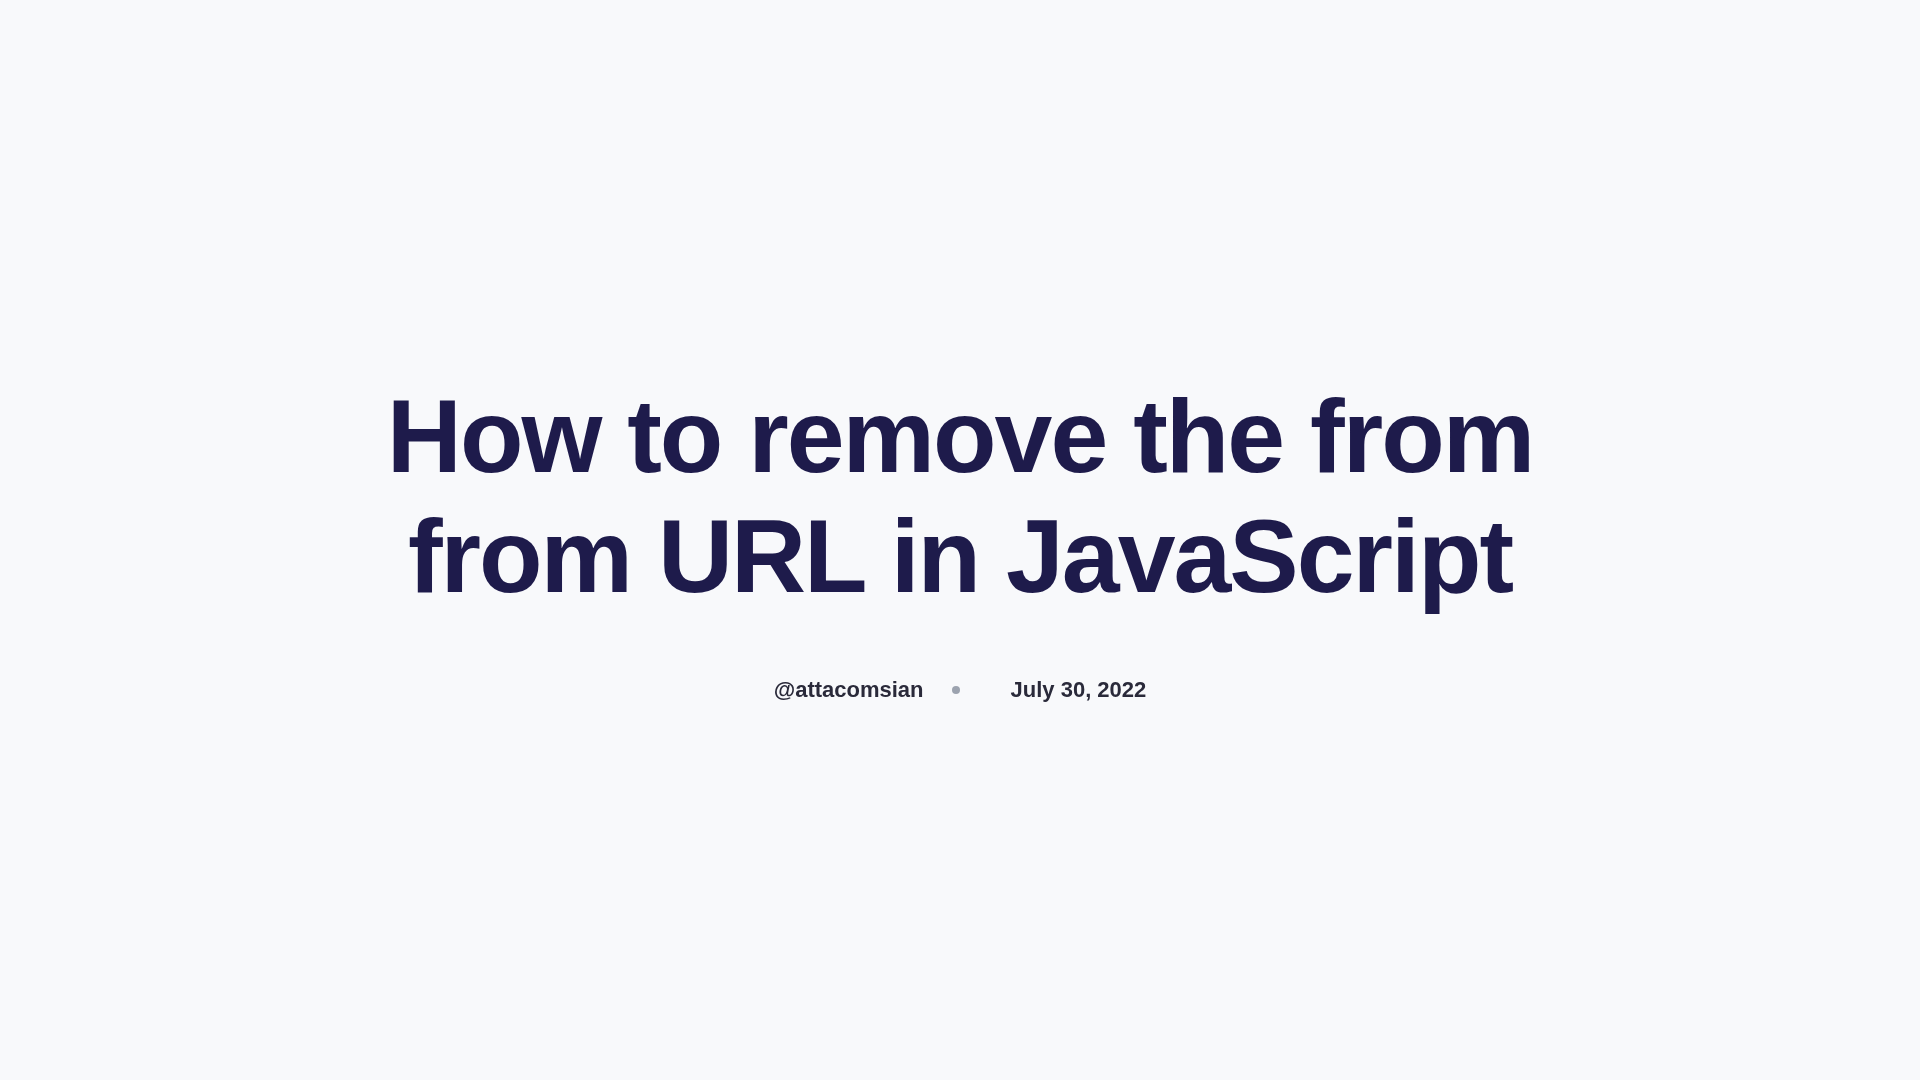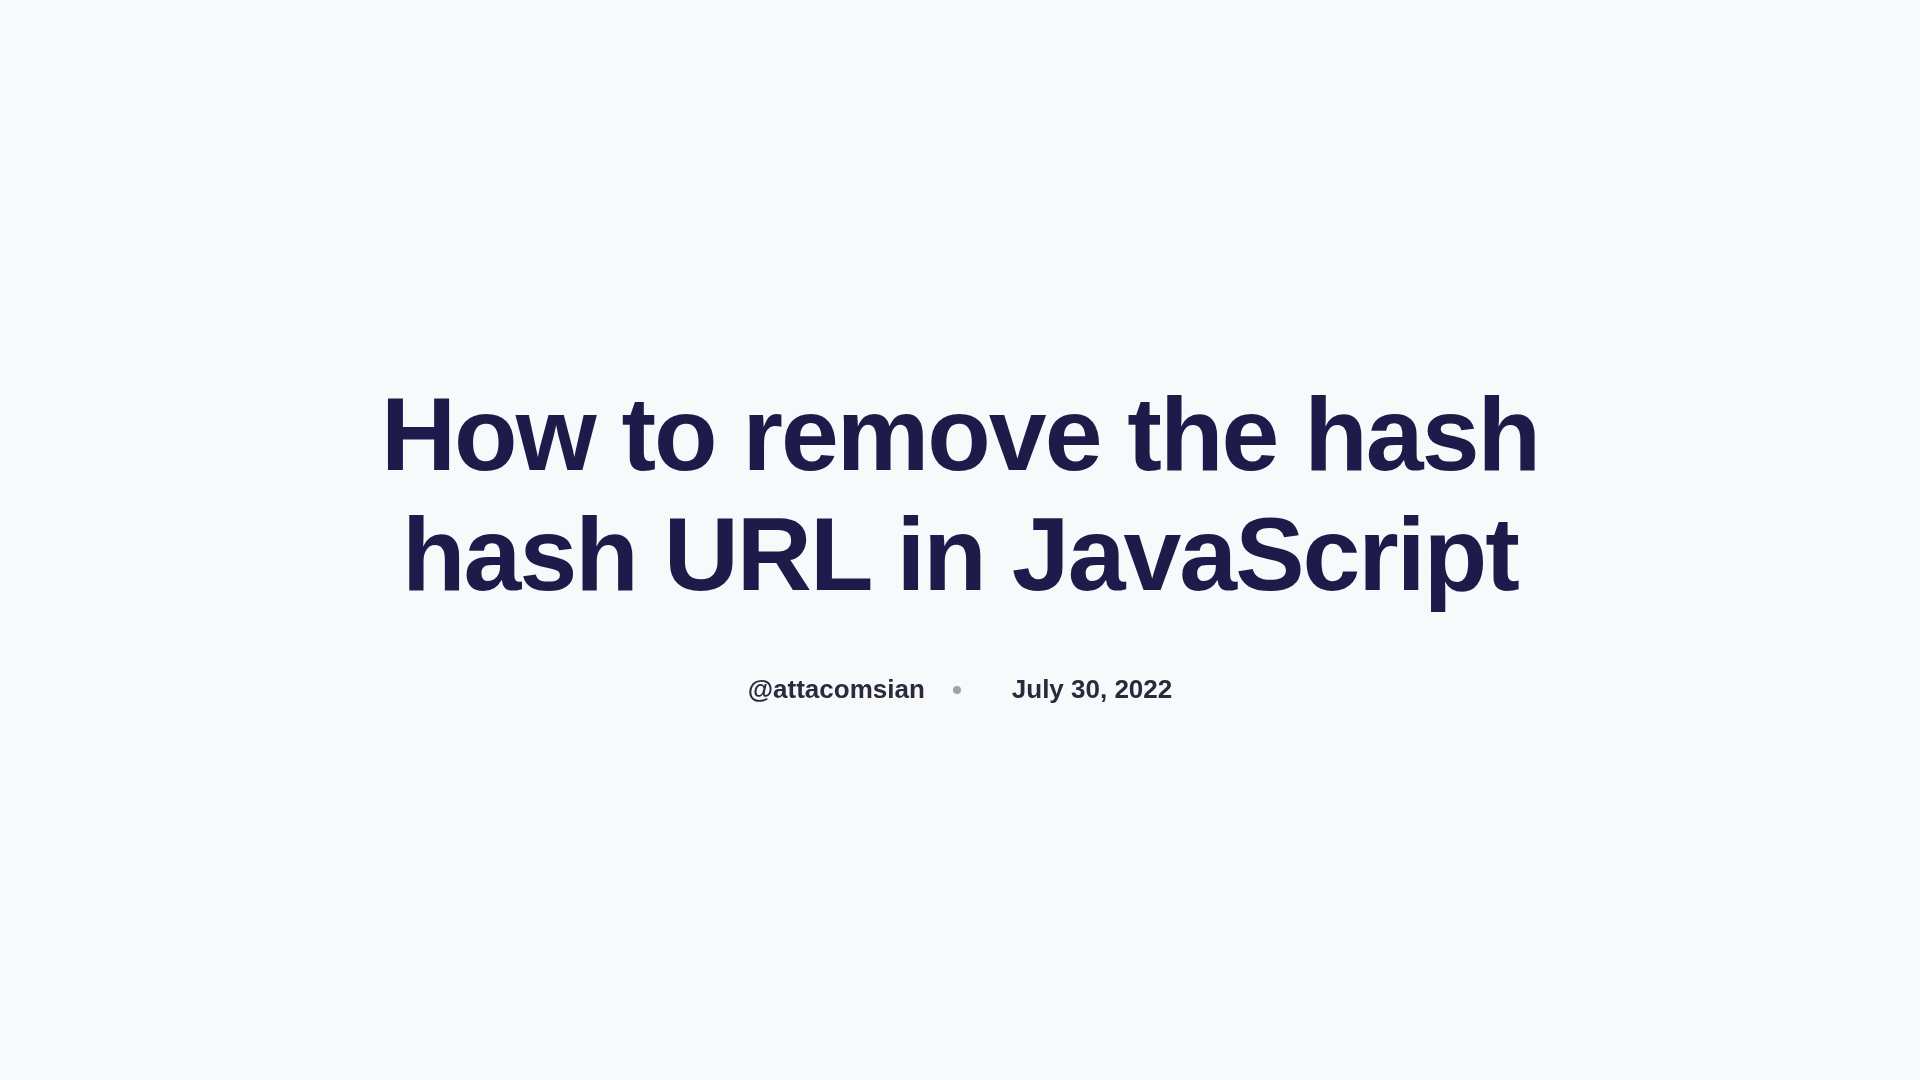--- a/index.html
+++ b/index.html
@@ -33,21 +33,21 @@
       line-height: 1.15;
       letter-spacing: -2px;
       margin-bottom: 60px;
     }
     
     .meta {
       display: flex;
       justify-content: center;
       align-items: center;
       gap: 28px;
-      font-size: 26px;
+      font-size: 22px;
       font-weight: 700;
       color: #2a2a3a;
     }
     
     .author {
       color: #2a2a3a;
     }
     
     .separator {
       width: 8px;
@@ -59,19 +59,19 @@
     
     .date {
       color: #2a2a3a;
       margin-left: 23px;
     }
   </style>
 </head>
 <body>
 
 <div class="container">
-  <h1 class="title">How to remove the hash hash URL in JavaScript</h1>
+  <h1 class="title">How to remove the from from URL in JavaScript</h1>
   <div class="meta">
     <span class="author">@attacomsian</span>
     <span class="separator"></span>
     <span class="date">July 30, 2022</span>
   </div>
 </div>
 
 </body></html>

